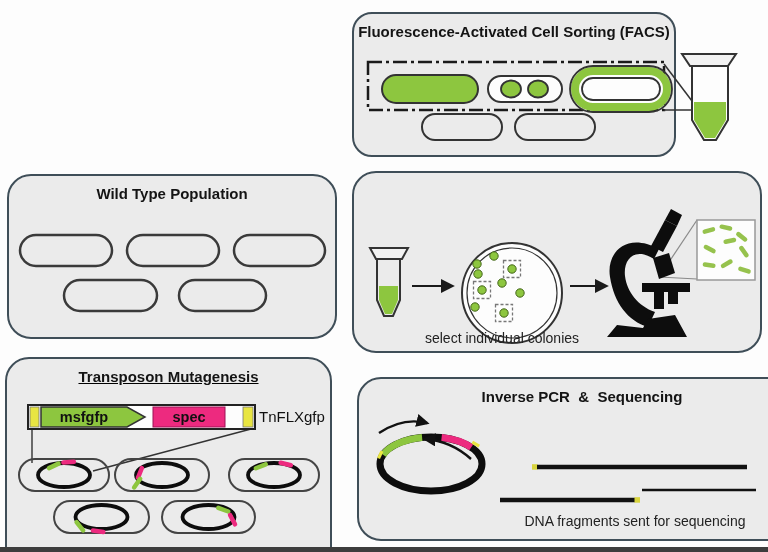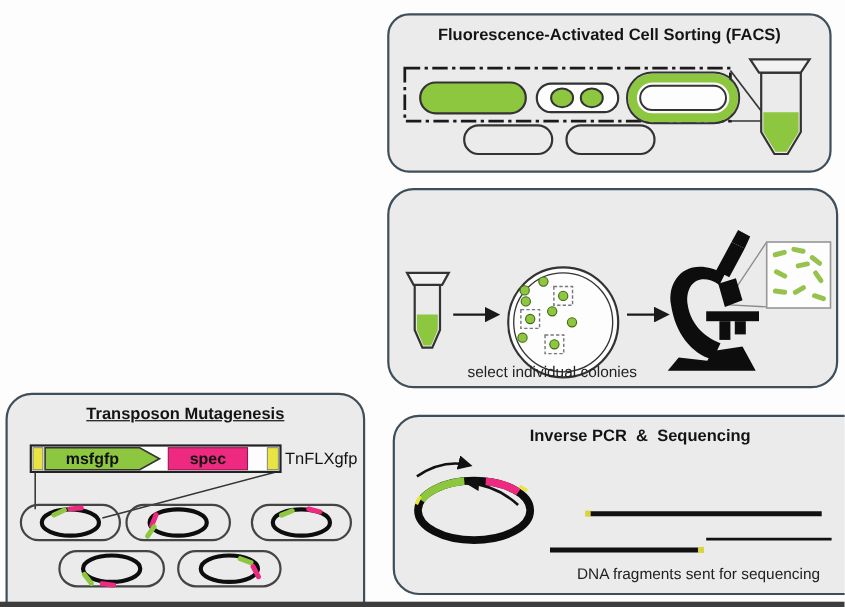--- a/index.html
+++ b/index.html
@@ -4,21 +4,21 @@
 <style>
   html,body{margin:0;padding:0;}
   body{font-family:"Liberation Sans",sans-serif;background:#ffffff;}
   #stage{position:relative;width:768px;height:552px;background:#fdfdfd;overflow:hidden;}
   #main-title{position:absolute;left:4px;top:40px;width:330px;text-align:center;
     font-size:35px;line-height:1.28;color:#1b1b1b;font-weight:400;}
   .panel{position:absolute;background:#ebebeb;border:2px solid #3f4e58;border-radius:24px;box-sizing:border-box;}
   .panel-title{position:relative;z-index:2;text-align:center;font-weight:bold;font-size:15px;
     color:#141414;padding-top:9px;white-space:pre-wrap;}
   .panel svg{position:absolute;left:0;top:0;z-index:1;}
-  #panel-facs{left:352px;top:12px;width:404px;height:145px;border-radius:20px;}
+  #panel-facs{left:352px;top:12px;width:324px;height:145px;border-radius:20px;}
   #panel-wild{left:7px;top:174px;width:330px;height:165px;}
   #panel-micro{left:352px;top:171px;width:410px;height:182px;}
   #panel-transposon{left:5px;top:357px;width:327px;height:232px;text-decoration:underline;}
   #panel-pcr{left:357px;top:377px;width:450px;height:164px;}
   #bottom-bar{position:absolute;left:0;top:547px;width:768px;height:5px;background:#3d3d3d;}
   svg text{font-family:"Liberation Sans",sans-serif;}
 </style>
 </head>
 <body>
 
@@ -52,20 +52,30 @@
       <line x1="310" y1="96" x2="338" y2="96" stroke="#333" stroke-width="1.5"></line>
 
       <g>
         <path d="M340,88 h32 v18 l-11,18 h-10 l-11,-18 z" fill="#8dc63f"></path>
         <path d="M338,52 h36 v54 l-12,20 h-12 l-12,-20 z" fill="none" stroke="#333" stroke-width="2"></path>
         <polygon points="328,40 382,40 374,52 336,52" fill="#f2f2f2" stroke="#333" stroke-width="2"></polygon>
       </g>
     </svg>
   </div>
 
+  <div class="panel" id="panel-wild">
+    <div class="panel-title">Wild Type Population</div>
+    <svg width="326" height="161" viewBox="0 0 326 161">
+      <rect x="11" y="59" width="92" height="31" rx="16" fill="none" stroke="#3a3a3a" stroke-width="2.5"></rect>
+      <rect x="118" y="59" width="92" height="31" rx="16" fill="none" stroke="#3a3a3a" stroke-width="2.5"></rect>
+      <rect x="225" y="59" width="91" height="31" rx="16" fill="none" stroke="#3a3a3a" stroke-width="2.5"></rect>
+      <rect x="55" y="104" width="93" height="31" rx="16" fill="none" stroke="#3a3a3a" stroke-width="2.5"></rect>
+      <rect x="170" y="104" width="87" height="31" rx="16" fill="none" stroke="#3a3a3a" stroke-width="2.5"></rect>
+    </svg>
+  </div>
 
   <div class="panel" id="panel-micro">
     <svg width="406" height="178" viewBox="0 0 406 178">
       <defs>
         <marker id="ar1" viewBox="0 0 10 10" refX="8" refY="5" markerWidth="6.5" markerHeight="6.5" orient="auto-start-reverse">
           <path d="M0,0 L10,5 L0,10 z" fill="#1a1a1a"></path>
         </marker>
       </defs>
 
       <g>

